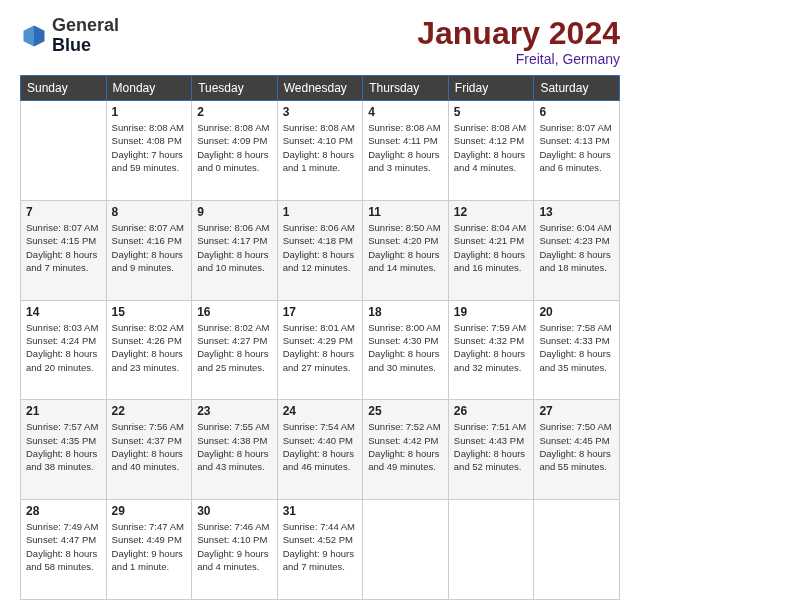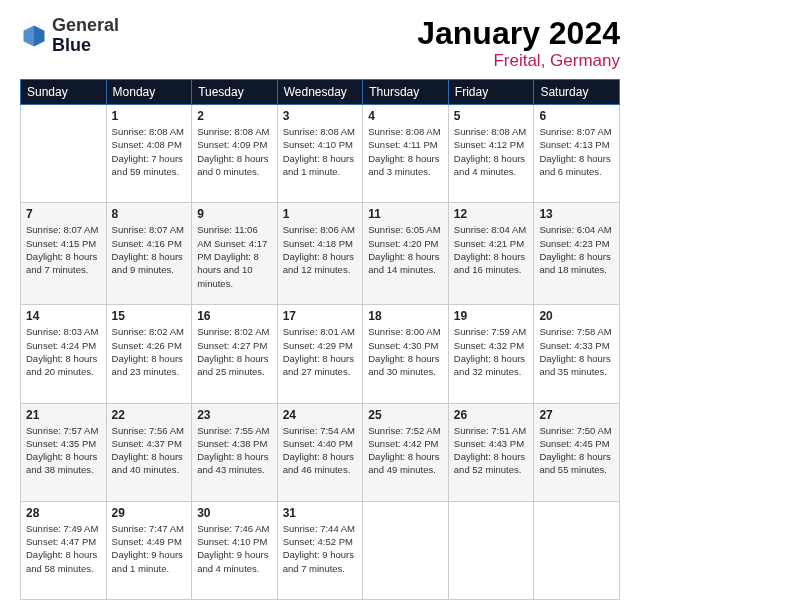--- a/index.html
+++ b/index.html
@@ -38,26 +38,26 @@
     .logo-icon {
       width: 28px;
       height: 28px;
     }
     .title-block {
       text-align: right;
     }
     .month-title {
       font-size: 32px;
       font-weight: bold;
-      color: #000000;
+      color: #7f1d1d;
       line-height: 1.1;
     }
     .subtitle {
-      font-size: 17px;
-      color: #be185d;
+      font-size: 14px;
+      color: #4c1d95;
     }
     .calendar {
       flex: 1;
       border-collapse: collapse;
       width: 100%;
       font-size: 10px;
     }
     .calendar th {
       background: #2e6db4;
       color: #fff;
@@ -84,21 +84,21 @@
     .day-info {
       font-size: 9.5px;
       color: #333;
       line-height: 1.4;
     }
     .empty-cell {
       background: #f9f9f9;
     }
     tr:nth-child(odd) td { background: #fff; }
     tr:nth-child(even) td { background: #f5f5f5; }
-    .calendar thead tr th { background: #0f172a; }
+    .calendar thead tr th { background: #404040; }
   </style>
 </head>
 <body>
 
 <div class="page">
   <div class="header">
     <div class="logo">
       <svg class="logo-icon" viewBox="0 0 32 32">
         <path d="M16 4 L28 10 L28 22 L16 28 Z" fill="#2e6db4"></path>
         <path d="M16 4 L4 10 L4 22 L16 28 Z" fill="#5090d0"></path>
@@ -182,35 +182,35 @@
           </td>
           <td>
             <span class="day-number">8</span>
             <div class="day-info">Sunrise: 8:07 AM
 Sunset: 4:16 PM
 Daylight: 8 hours
 and 9 minutes.</div>
           </td>
           <td>
             <span class="day-number">9</span>
-            <div class="day-info">Sunrise: 11:06 AM
+            <div class="day-info">Sunrise: 8:06 AM
 Sunset: 4:17 PM
 Daylight: 8 hours
 and 10 minutes.</div>
           </td>
           <td>
             <span class="day-number">1</span>
             <div class="day-info">Sunrise: 8:06 AM
 Sunset: 4:18 PM
 Daylight: 8 hours
 and 12 minutes.</div>
           </td>
           <td>
             <span class="day-number">11</span>
-            <div class="day-info">Sunrise: 6:05 AM
+            <div class="day-info">Sunrise: 8:50 AM
 Sunset: 4:20 PM
 Daylight: 8 hours
 and 14 minutes.</div>
           </td>
           <td>
             <span class="day-number">12</span>
             <div class="day-info">Sunrise: 8:04 AM
 Sunset: 4:21 PM
 Daylight: 8 hours
 and 16 minutes.</div>

